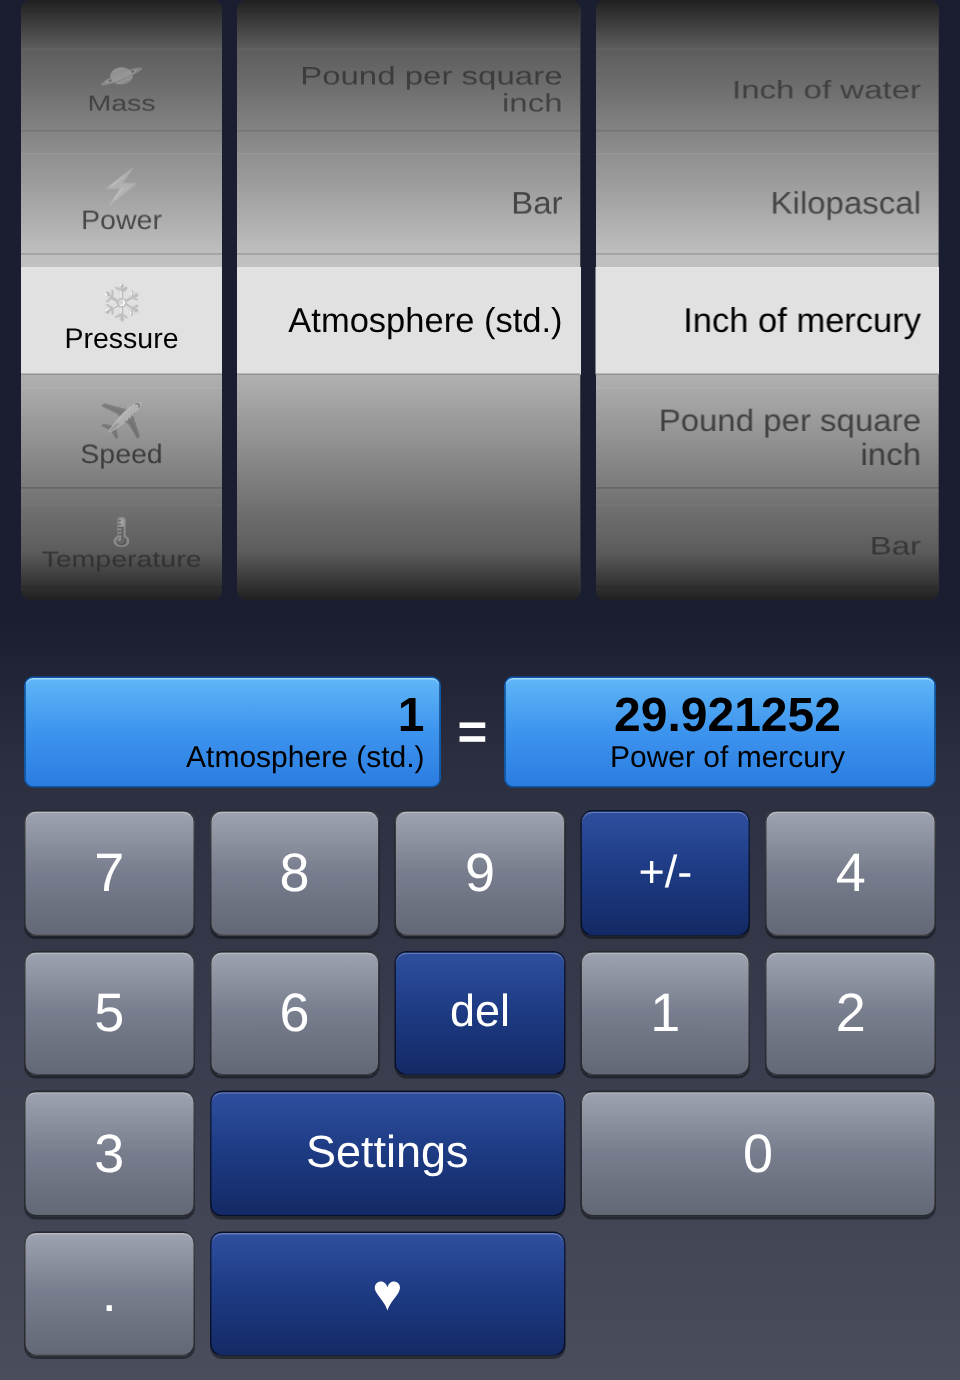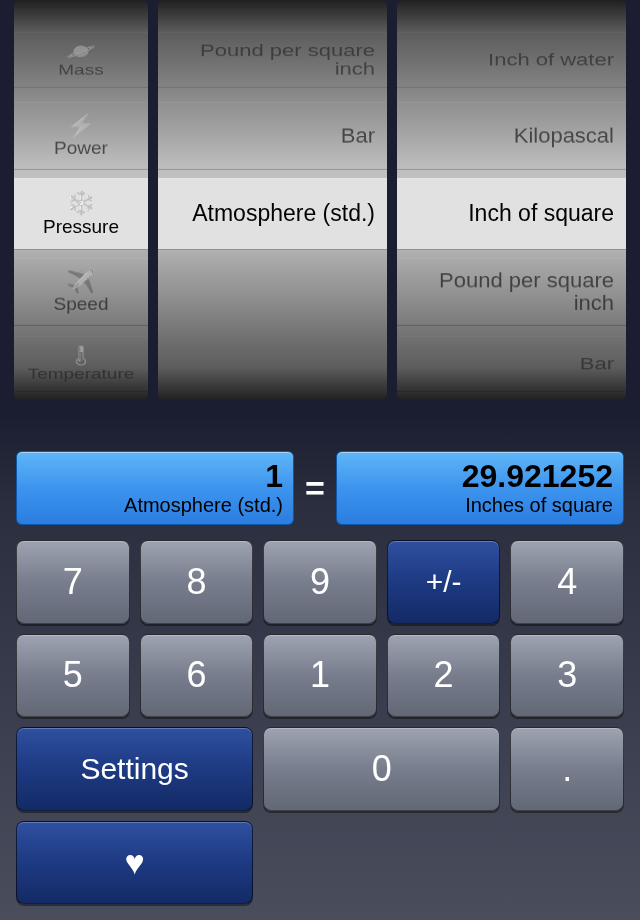--- a/index.html
+++ b/index.html
@@ -85,21 +85,21 @@
     border: 1px solid #0d59a9;
     border-radius: 6px;
     box-shadow: inset 0 1px 0 rgba(255,255,255,.45);
     display: flex;
     flex-direction: column;
     justify-content: center;
     padding: 4px 10px;
     color: #000;
   }
   .result .pane.left  { text-align: right; }
-  .result .pane.right { text-align: right; padding-left: 20px; }
+  .result .pane.right { text-align: center; padding-left: 20px; }
   .result .pane .val  { font-size: 32px; font-weight: 600; line-height:1.1; }
   .result .pane .lab  { font-size: 20px; font-weight: 500; }
   .result .eq {
     width: 30px;
     display: flex;
     align-items: center;
     justify-content: center;
     font-size: 34px;
     font-weight: 600;
     color: #fff;
@@ -179,53 +179,54 @@
 
   <div class="wheel unit to">
 
     <div class="row pos-m2 dim2">
         <span>Inch of water</span>
       </div>
     <div class="row pos-m1 dim1">
         <span>Kilopascal</span>
       </div>
     <div class="row pos-0 sel">
-        <span>Inch of square</span>
+        <span>Inch of mercury</span>
       </div>
     <div class="row pos-p1 dim1">
         <span>Pound per square inch</span>
       </div>
     <div class="row pos-p2 dim2">
         <span>Bar</span>
       </div>
 
   </div>
 </div>
 
 <div class="result">
   <div class="pane left">
     <div class="val">1</div>
     <div class="lab">Atmosphere (std.)</div>
   </div>
   <div class="eq">=</div>
   <div class="pane right">
     <div class="val">29.921252</div>
-    <div class="lab">Inches of square</div>
+    <div class="lab">Power of mercury</div>
   </div>
 </div>
 
 <div class="keypad">
   <div class="key num">7</div>
   <div class="key num">8</div>
   <div class="key num">9</div>
   <div class="key func">+/-</div>
 
   <div class="key num">4</div>
   <div class="key num">5</div>
   <div class="key num">6</div>
+  <div class="key func">del</div>
 
   <div class="key num">1</div>
   <div class="key num">2</div>
   <div class="key num">3</div>
   <div class="key func wide">Settings</div>
 
   <div class="key num wide">0</div>
   <div class="key num">.</div>
   <div class="key func wide">
     <span class="heart">♥</span>

